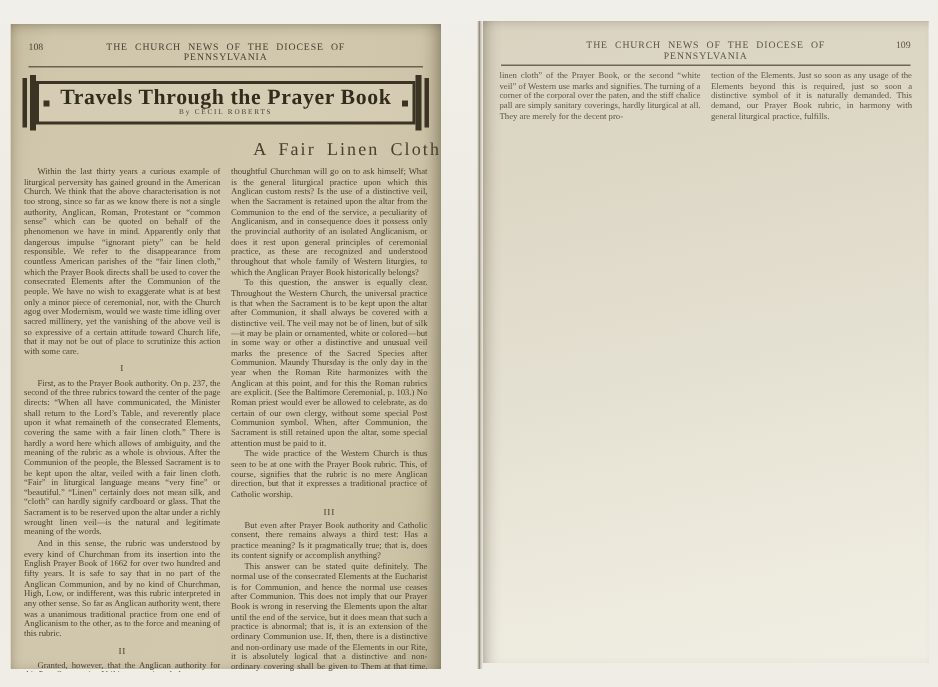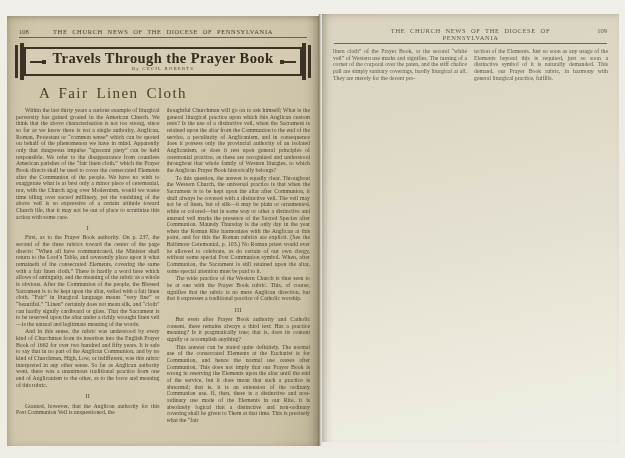--- a/index.html
+++ b/index.html
@@ -5,21 +5,21 @@
   html,body{margin:0;padding:0;}
   body{
     width:625px;height:458px;overflow:hidden;
     background:#eeece4;
     font-family:"Liberation Serif", serif;
   }
   .scan{position:relative;width:625px;height:458px;background:linear-gradient(180deg,#f1efe9 0%,#ebe9e0 50%,#efede6 100%);}
 
   
   .page-left{
-    position:absolute;left:7px;top:16px;width:312px;height:430px;
+    position:absolute;left:7px;top:16px;width:287px;height:430px;
     background:linear-gradient(100deg,#c6bc9f 0%,#cfc6ab 8%,#d1c8ae 55%,#ccc3a7 88%,#bdb397 100%);
     box-shadow:inset -9px 0 12px -7px rgba(70,58,35,.55), inset 5px 0 8px -5px rgba(70,58,35,.35), inset 0 6px 9px -7px rgba(70,58,35,.4);
     color:#4a4232;
   }
   
   .page-right{
     position:absolute;left:322px;top:14px;width:297px;height:428px;
     background:linear-gradient(168deg,#d9d3c0 0%,#ddd7c6 25%,#e5e1d2 55%,#edeadd 80%,#f0eee4 100%);
     box-shadow:inset 8px 0 10px -7px rgba(70,58,35,.45), inset 0 5px 8px -6px rgba(70,58,35,.3);
     color:#5d5546;
@@ -57,22 +57,22 @@
   .banner-rule.r::after{left:-1px;}
   .banner-center{padding:0 8px;text-align:center;line-height:1;}
   .banner-title{
     font-weight:bold;font-size:14.5px;letter-spacing:.4px;color:#332c1d;
     font-family:"Liberation Serif", serif;
   }
   .banner-byline{font-size:4.8px;letter-spacing:1.2px;margin-top:2px;color:#4a4232;}
 
   
   .article-title{
-    text-align:left;font-size:15px;letter-spacing:1.4px;word-spacing:3px;
-    margin:7px 0 5px 0;color:#473f2f;padding-left:32px;
+    text-align:right;font-size:12px;letter-spacing:1.4px;word-spacing:3px;
+    margin:7px 0 5px 0;color:#473f2f;
   }
 
   
   .cols{display:flex;gap:7px;padding:0 9px;}
   .col{flex:1;height:336px;overflow:hidden;text-align:justify;
     font-size:5.8px;line-height:1.15;}
   .page-right .cols{padding:0 11px;margin-top:4px;}
   .page-right .col{height:330px;}
   .para{margin:0;text-indent:9px;}
   .para.no-indent{text-indent:0;}

